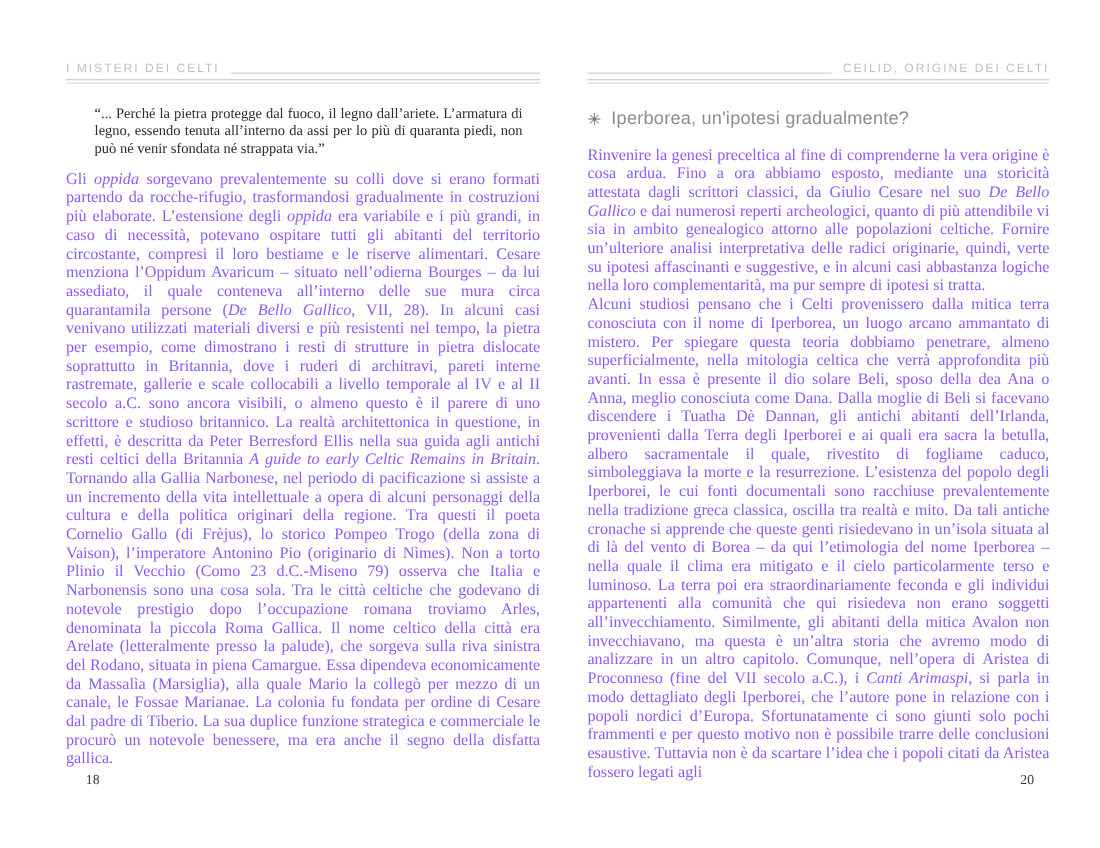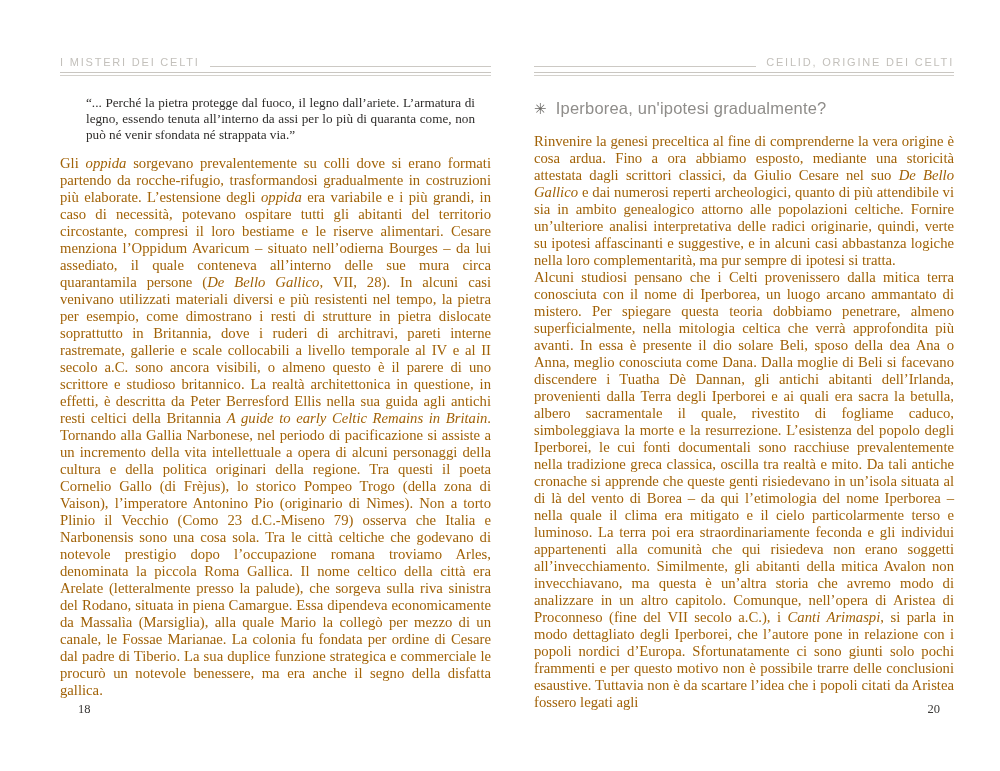--- a/index.html
+++ b/index.html
@@ -75,21 +75,21 @@
     color: #6a6865;
     font-size: 15px;
     margin-right: 9px;
   }
 
   
   .body-text {
     margin-top: 11px;
     font-size: 14.7px;
     line-height: 17px;
-    color: #a16207;
+    color: #8b5cf6;
     text-align: justify;
     hyphens: auto;
     -webkit-hyphens: auto;
   }
   #left-page .body-text { margin-top: 12px; }
   #right-page .body-text { margin-top: 15px; }
   .body-text p { margin: 0; }
   .body-text p + p { margin-top: 0; }
   .body-text i { font-style: italic; }
 
@@ -109,21 +109,21 @@
 
 <div id="book-spread">
 
   <div class="page" id="left-page">
     <div class="running-header">
       <span class="rh-title">I MISTERI DEI CELTI</span>
       <span class="rh-line"></span>
     </div>
     <div class="header-double-rule"></div>
 
-    <div class="quote-block">“... Perché la pietra protegge dal fuoco, il legno dall’ariete. L’armatura di legno, essendo tenuta all’interno da assi per lo più di quaranta come, non può né venir sfondata né strappata via.”</div>
+    <div class="quote-block">“... Perché la pietra protegge dal fuoco, il legno dall’ariete. L’armatura di legno, essendo tenuta all’interno da assi per lo più di quaranta piedi, non può né venir sfondata né strappata via.”</div>
 
     <div class="body-text">
       <p><span>Gli </span><i>oppida</i><span> sorgevano prevalentemente su colli dove si erano formati partendo da rocche-rifugio, trasformandosi gradualmente in costruzioni più elaborate. L’estensione degli </span><i>oppida</i><span> era variabile e i più grandi, in caso di necessità, potevano ospitare tutti gli abitanti del territorio circostante, compresi il loro bestiame e le riserve alimentari. Cesare menziona l’Oppidum Avaricum – situato nell’odierna Bourges – da lui assediato, il quale conteneva all’interno delle sue mura circa quarantamila persone (</span><i>De Bello Gallico</i><span>, VII, 28). In alcuni casi venivano utilizzati materiali diversi e più resistenti nel tempo, la pietra per esempio, come dimostrano i resti di strutture in pietra dislocate soprattutto in Britannia, dove i ruderi di architravi, pareti interne rastremate, gallerie e scale collocabili a livello temporale al IV e al II secolo a.C. sono ancora visibili, o almeno questo è il parere di uno scrittore e studioso britannico. La realtà architettonica in questione, in effetti, è descritta da Peter Berresford Ellis nella sua guida agli antichi resti celtici della Britannia </span><i>A guide to early Celtic Remains in Britain</i><span>. Tornando alla Gallia Narbonese, nel periodo di pacificazione si assiste a un incremento della vita intellettuale a opera di alcuni personaggi della cultura e della politica originari della regione. Tra questi il poeta Cornelio Gallo (di Frèjus), lo storico Pompeo Trogo (della zona di Vaison), l’imperatore Antonino Pio (originario di Nìmes). Non a torto Plinio il Vecchio (Como 23 d.C.-Miseno 79) osserva che Italia e Narbonensis sono una cosa sola. Tra le città celtiche che godevano di notevole prestigio dopo l’occupazione romana troviamo Arles, denominata la piccola Roma Gallica. Il nome celtico della città era Arelate (letteralmente presso la palude), che sorgeva sulla riva sinistra del Rodano, situata in piena Camargue. Essa dipendeva economicamente da Massalìa (Marsiglia), alla quale Mario la collegò per mezzo di un canale, le Fossae Marianae. La colonia fu fondata per ordine di Cesare dal padre di Tiberio. La sua duplice funzione strategica e commerciale le procurò un notevole benessere, ma era anche il segno della disfatta gallica.</span></p>
     </div>
   </div>
 
   <div class="page" id="right-page">
     <div class="running-header">
       <span class="rh-line"></span>
       <span class="rh-title">CEILID, ORIGINE DEI CELTI</span>

